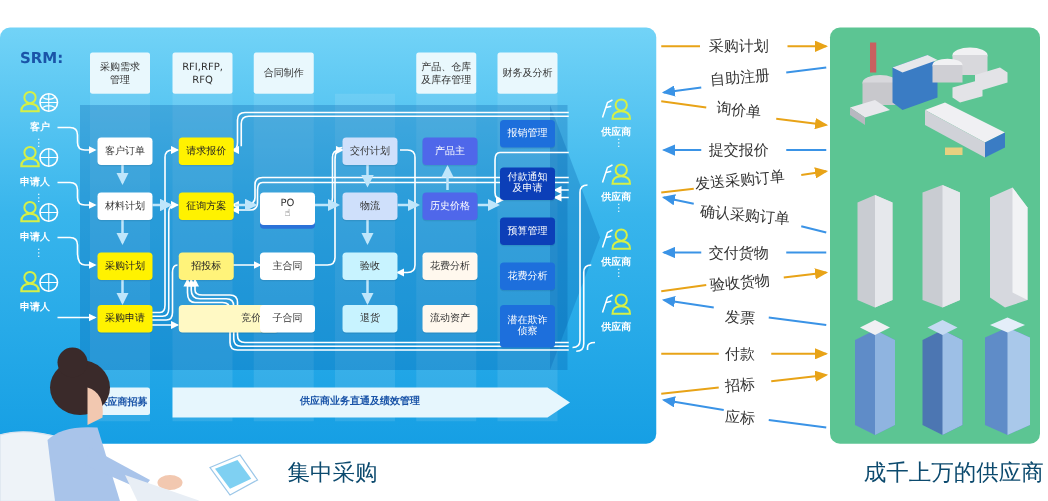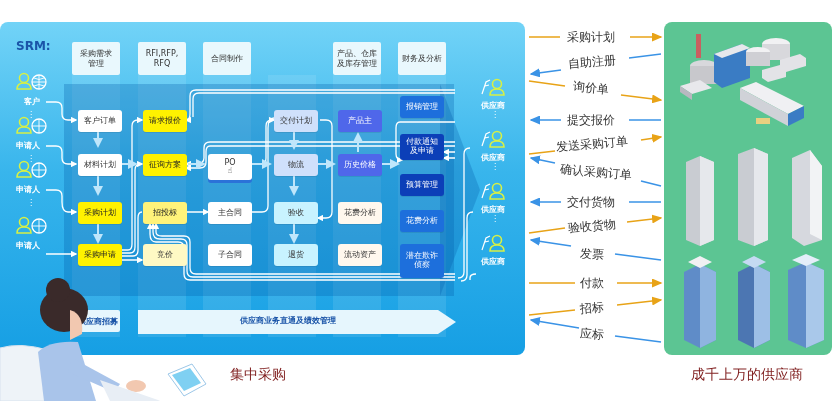--- a/index.html
+++ b/index.html
@@ -10,35 +10,35 @@
     background:linear-gradient(180deg,#72d3f7 0%,#38b5ec 45%,#169fe4 100%);overflow:hidden;}
   #srm-title{left:16px;top:17px;font-size:12px;font-weight:bold;color:#1a54a8;}
   .col-head{top:20px;width:48px;height:33px;background:#e9f8fd;border-radius:2px;
     font-size:8px;color:#333;display:flex;align-items:center;justify-content:center;text-align:center;line-height:1.15;}
   .col-band{top:53px;width:48px;height:262px;background:rgba(255,255,255,0.10);}
   #inner-zone{left:64px;top:62px;width:390px;height:212px;background:rgba(0,90,170,0.28);}
   #inner-fade{left:440px;top:62px;width:0;height:0;border-top:106px solid transparent;border-bottom:106px solid transparent;border-left:40px solid rgba(0,90,170,0.28);}
   .node{width:44px;height:22px;border-radius:3px;font-size:8px;display:flex;align-items:center;justify-content:center;text-align:center;line-height:1.1;box-shadow:0 1px 0 rgba(0,0,0,0.08);}
   .n-white{background:#ffffff;color:#333;}
   .n-yellow{background:#fff200;color:#222;font-weight:normal;}
-  .n-lyellow{background:#fff9c4;color:#333;}
+  .n-lyellow{background:#fff9c4;color:#333;padding-left:36px;}
   .n-lblue{background:#cfe0fb;color:#333;}
   .n-cyan{background:#c8f3ff;color:#333;}
   .n-cream{background:#fff8ee;color:#333;}
   .n-violet{background:#4f67ea;color:#fff;}
   .n-navy{background:#0c3fb8;color:#fff;}
   .n-dblue{background:#1d6fdc;color:#fff;}
   .person-label{font-size:8px;color:#fff;font-weight:bold;}
   .dots{font-size:8px;color:#fff;}
   .bottom-band{top:288px;height:22px;background:#e6f6fd;border-radius:2px;font-size:8px;color:#1a54a8;font-weight:bold;display:flex;align-items:center;}
   
   .msg{font-size:12px;color:#333;white-space:nowrap;}
   
   #sup-panel{left:664px;top:22px;width:168px;height:333px;background:#5cc593;border-radius:8px;overflow:hidden;}
-  .caption{font-size:14px;color:#7f1d1d;}
+  .caption{font-size:18px;color:#0c4a6e;}
   svg{overflow:visible;}
 </style>
 </head>
 <body>
 
 <div id="srm-panel" class="abs">
   <div id="srm-title" class="abs">SRM:</div>
 
   <div class="abs col-band" style="left:72px"></div>
   <div class="abs col-band" style="left:138px"></div>

